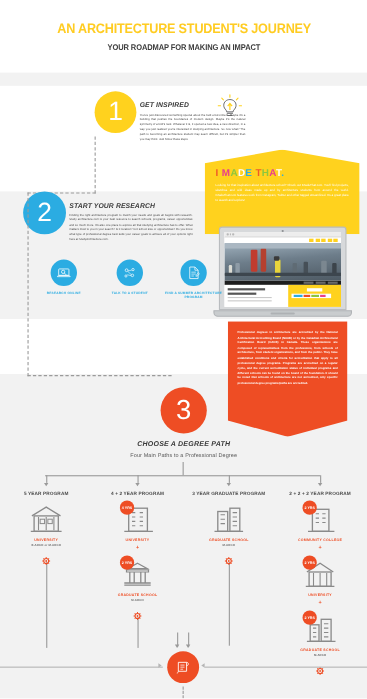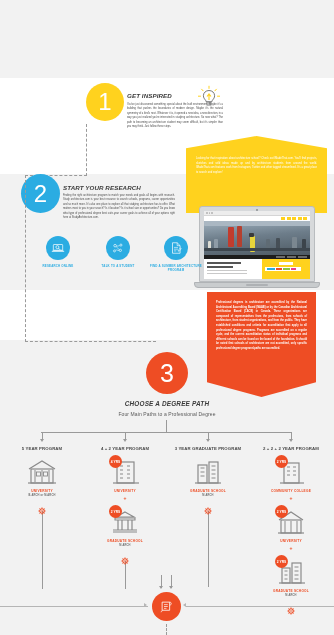--- a/index.html
+++ b/index.html
@@ -359,36 +359,43 @@
 </style>
 </head>
 <body>
 
 <div id="page">
 
   <div class="band-white" style="top:66px;height:0;"></div>
   <div class="band-white" style="top:78px;height:96px;"></div>
   <div class="band-white" style="top:290px;height:50px;"></div>
 
+  <div class="header">
+    <h1>AN ARCHITECTURE STUDENT'S JOURNEY</h1>
+    <h2>YOUR ROADMAP FOR MAKING AN IMPACT</h2>
+  </div>
 
   <div class="step-circle" id="s1-circle">1</div>
   <div class="step-head" id="s1-head">GET INSPIRED</div>
   <div class="body-copy" id="s1-body">You've just discovered something special about the built environment. Maybe it's a building that pushes the boundaries of modern design. Maybe it's the natural symmetry of a bird's nest. Whatever it is, it opened a new idea, a new direction, in a way you just realized you're interested in studying architecture. So now what? The path to becoming an architecture student may seem difficult, but it's simpler than you may think. Just follow these steps.</div>
 
   <svg id="bulb-icon" viewBox="0 0 26 24">
     <path d="M13 5.5c-3.2 0-5.6 2.3-5.6 5.2 0 2 1.1 3.2 1.9 4.2.5.6.8 1.1.8 1.8h5.8c0-.7.3-1.2.8-1.8.8-1 1.9-2.2 1.9-4.2 0-2.9-2.4-5.2-5.6-5.2z" fill="none" stroke="#58595b" stroke-width="0.8"></path>
     <path d="M10.2 18h5.6M10.6 20h4.8" fill="none" stroke="#58595b" stroke-width="0.8"></path>
     <path d="M13 9v6M11 11.5l2-2.5 2 2.5" fill="none" stroke="#ffd21e" stroke-width="1.1"></path>
     <path d="M13 1.2v2.2M5.6 4.2l1.5 1.6M20.4 4.2l-1.5 1.6M2.4 11.2h2.1M21.5 11.2h2.1" stroke="#ffd21e" stroke-width="1" stroke-linecap="round"></path>
   </svg>
 
   <div id="s1-dash"></div>
   <div id="s1-dash-h"></div>
 
   <div id="banner">
+    <div id="banner-logo">
+      <span>I</span><span> </span><span>M</span><span>A</span><span>D</span><span>E</span><span> </span><span>T</span><span>H</span><span>A</span><span>T</span><span>.</span>
+    </div>
     <div id="banner-body">Looking for that inspiration about architecture school? Check out IMadeThat.com. You'll find projects, sketches and wild ideas made up and by architecture students from around the world. IMadeThat.com features work from Instagram, Twitter and other tagged streamlined. It's a great place to search and explore!</div>
   </div>
 
   <div id="laptop">
     <div id="laptop-lid">
       <div id="laptop-cam"></div>
       <div id="screen">
         <div id="browser-bar">
           <div class="bdot"></div>
           <div class="bdot"></div>

